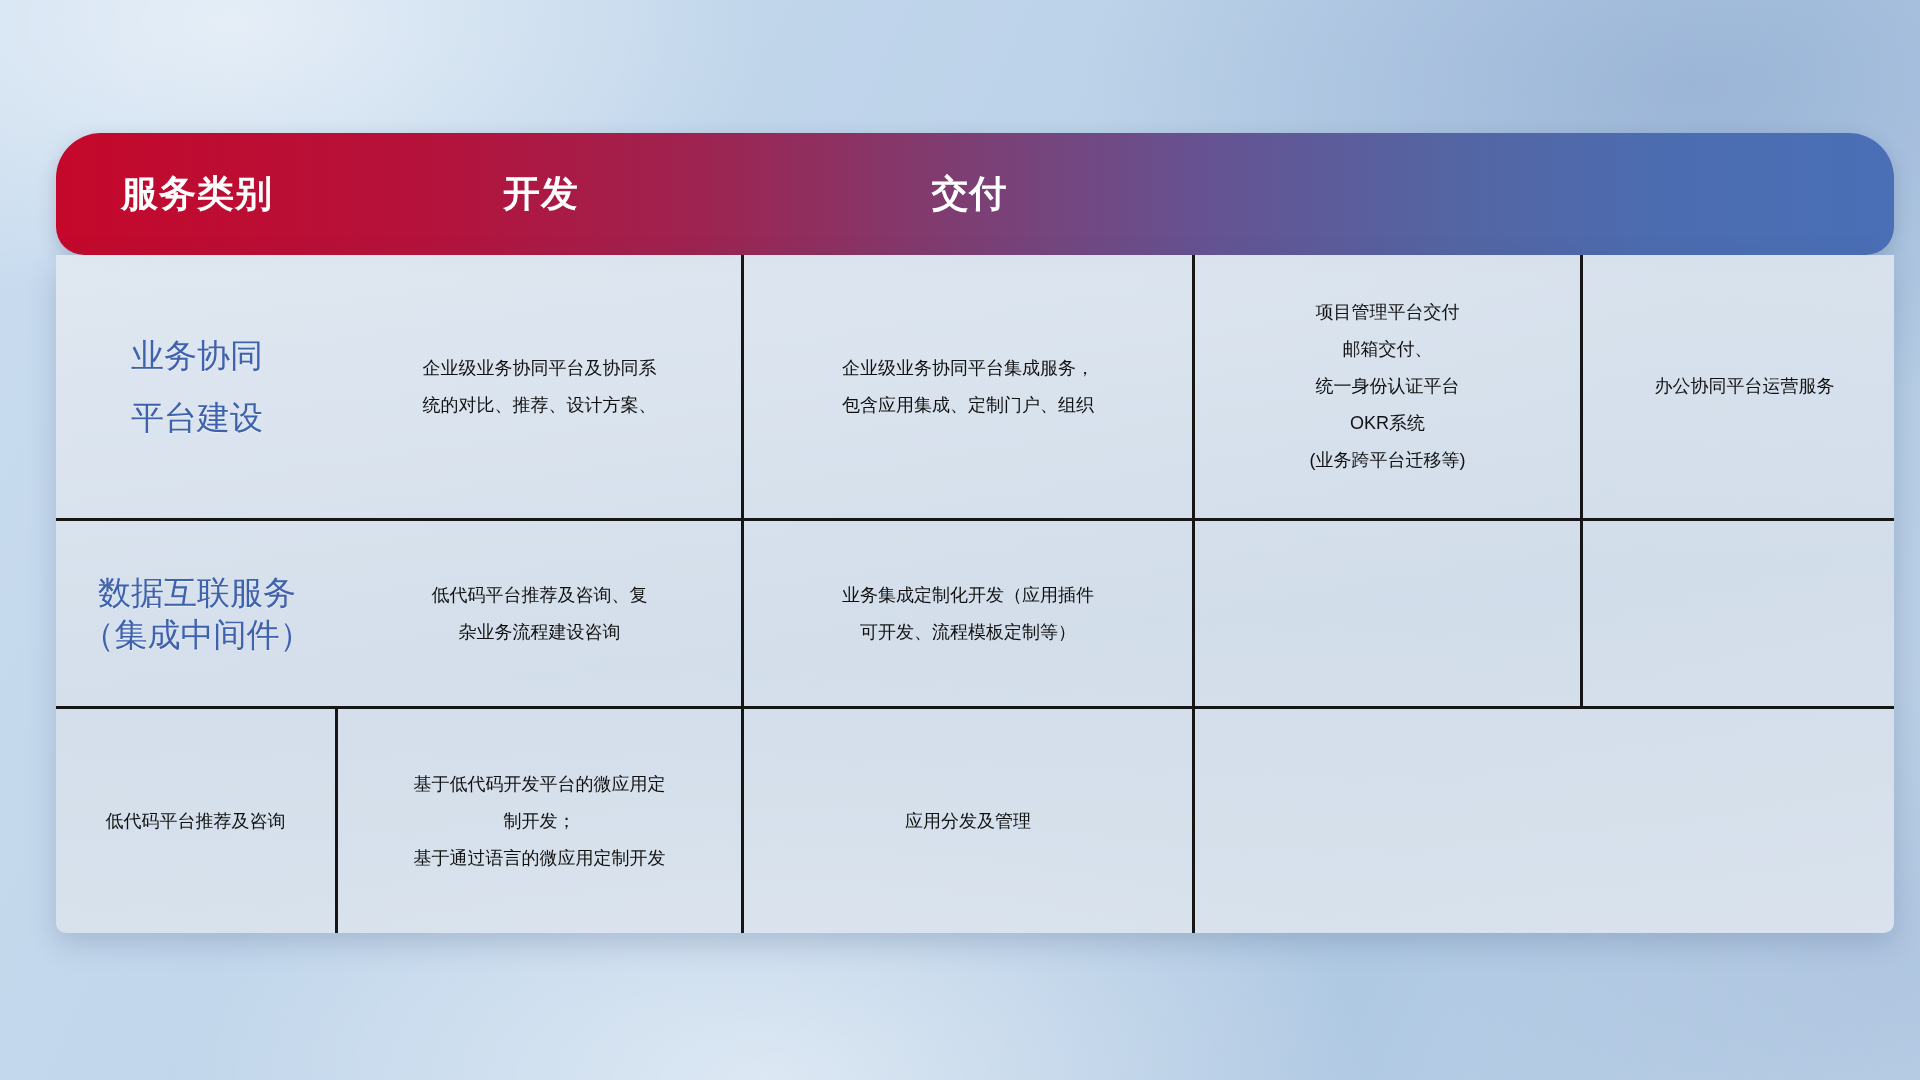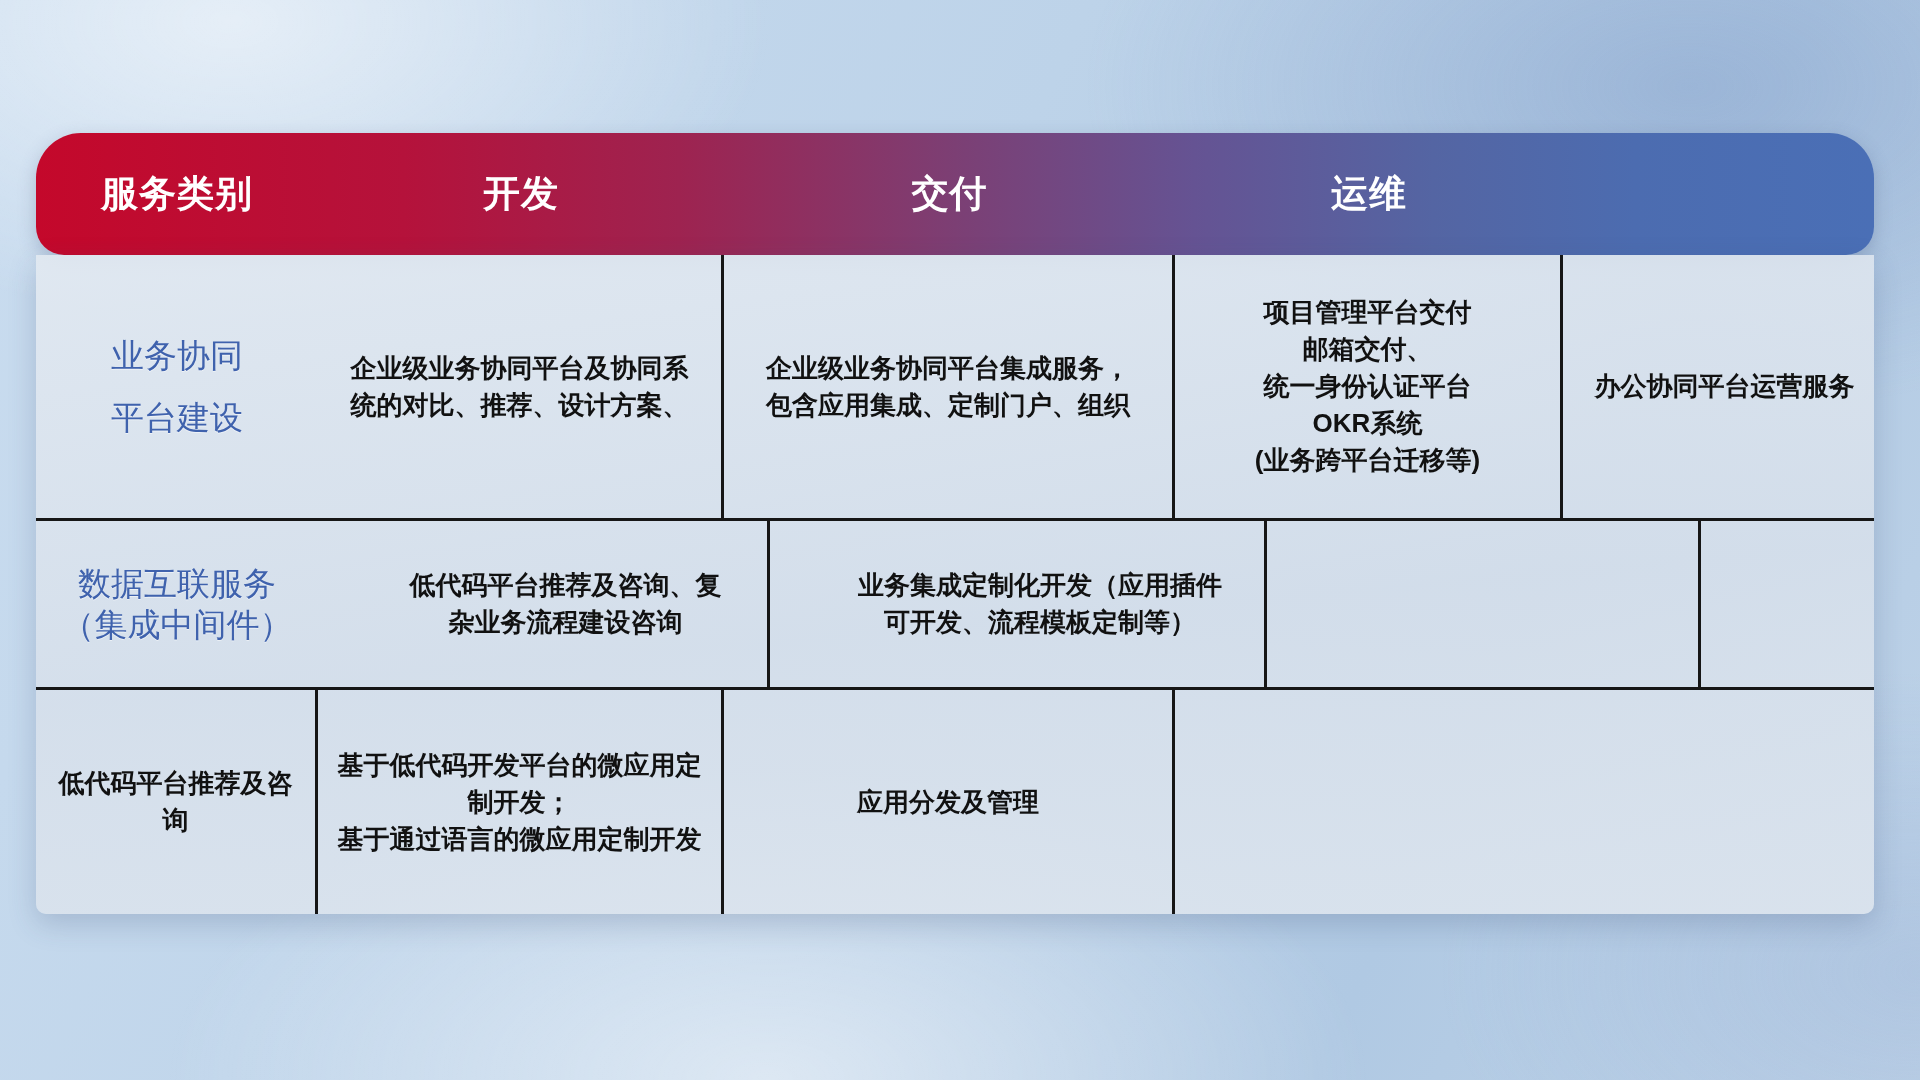--- a/index.html
+++ b/index.html
@@ -9,21 +9,21 @@
     background:
       radial-gradient(900px 500px at 12% 2%, rgba(255,255,255,0.55), rgba(255,255,255,0) 60%),
       radial-gradient(1100px 600px at 88% 8%, rgba(122,150,196,0.40), rgba(122,150,196,0) 55%),
       radial-gradient(1000px 520px at 40% 100%, rgba(255,255,255,0.50), rgba(255,255,255,0) 60%),
       radial-gradient(800px 500px at 100% 90%, rgba(150,175,212,0.35), rgba(150,175,212,0) 60%),
       linear-gradient(115deg, #C9DCEF 0%, #BDD3E9 45%, #B0C9E3 75%, #BFD3E8 100%);
   }
 
   .card {
     position: absolute;
-    left: 24px; top: 133px;
+    left: 44px; top: 133px;
     width: 1850px; height: 816px; padding-left: 12px;
   }
 
   
   .thead {
     display: grid;
     grid-template-columns: 282px 406px 451px 388px 323px;
     height: 122px;
     border-radius: 45px 45px 28px 28px;
     background: linear-gradient(90deg,
@@ -41,31 +41,30 @@
   .tbody {
     background: linear-gradient(175deg, rgba(226,233,241,0.90) 0%, rgba(215,224,235,0.86) 55%, rgba(221,229,238,0.90) 100%);
     border-radius: 0 0 10px 10px;
     box-shadow: 0 10px 28px rgba(55, 75, 115, 0.22);
   }
   .trow {
     display: grid;
     grid-template-columns: 282px 406px 451px 388px 323px;
   }
   .trow.r1 { height: 263px; }
-  .trow.r2 { height: 169px; border-top: 3px solid #161616; gap: 46px; }
+  .trow.r2 { height: 188px; border-top: 3px solid #161616; }
   .trow.r3 { height: 227px; border-top: 3px solid #161616; }
 
   .td {
     display: flex; flex-direction: column;
     align-items: center; justify-content: center;
     text-align: center;
     color: #111111;
-    font-size: 26px; line-height: 37px;
+    font-size: 18px; line-height: 37px;
     padding: 6px 14px;
-    font-weight: bold;
   }
   .td.b-r { border-right: 3px solid #161616; }
 
   .td.cat {
     color: #3F62AD;
     font-size: 33px; font-weight: 400;
     line-height: 1.45;
     text-shadow: 0 1px 0 rgba(255,255,255,0.5);
   }
   .trow.r1 .td.cat { line-height: 1.85; }
@@ -73,21 +72,20 @@
 </style>
 </head>
 <body>
 
 <div class="card">
 
   <div class="thead">
     <div class="th">服务类别</div>
     <div class="th">开发</div>
     <div class="th">交付</div>
-    <div class="th">运维</div>
   </div>
 
   <div class="tbody">
 
     <div class="trow r1">
       <div class="td cat">
           <div>业务协同</div>
           <div>平台建设</div>
         </div>
       <div class="td b-r">

